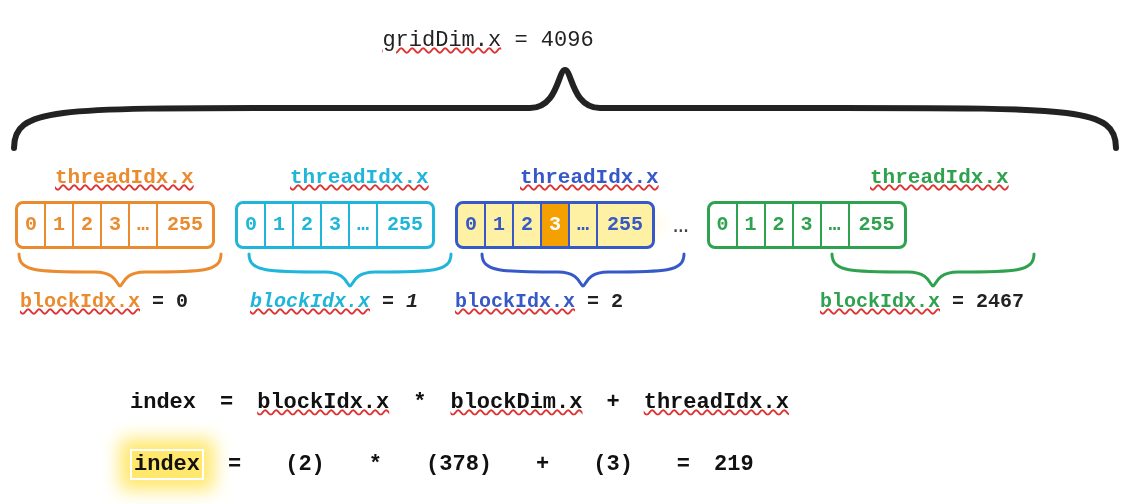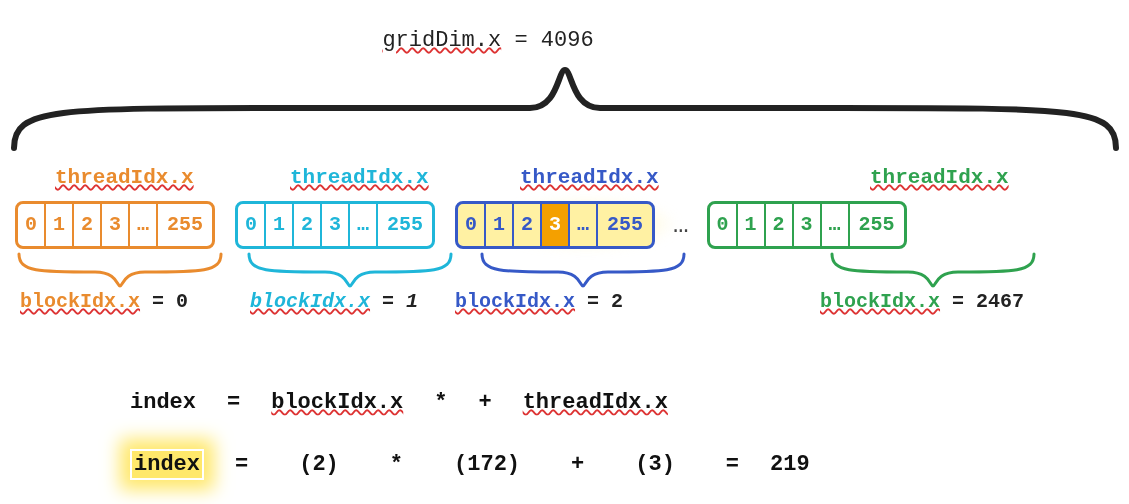--- a/index.html
+++ b/index.html
@@ -133,21 +133,21 @@
     top:378px;
     left:130px;
     font-size:22px;
     font-weight:700;
     color:#111;
   }
   .formula-row{
     display:flex;
     align-items:center;
     height:48px;
-    gap:13px;
+    gap:6px;
   }
   .ftoken{display:inline-block;}
   .pad1{margin-right:18px;}
   .pad2{margin-right:38px;}
 
   .hl-word{
     background:#ffe86b;
     box-shadow:0 0 18px 10px #ffe86b;
     border:2px solid #fff;
     padding:1px 2px;
@@ -250,27 +250,28 @@
   <span class="assign"> = </span>
   <span class="assign">2467</span>
 </div>
 
 <div class="formula">
   <div class="formula-row">
     <span class="ftoken pad1">index</span>
     <span class="ftoken pad1">=</span>
     <span class="ftoken sq-red pad1">blockIdx.x</span>
     <span class="ftoken pad1">*</span>
+    <span class="ftoken sq-red pad1">blockDim.x</span>
     <span class="ftoken pad1">+</span>
     <span class="ftoken sq-red">threadIdx.x</span>
   </div>
   <div class="formula-row" style="margin-top:14px;">
     <span class="ftoken hl-word pad1">index</span>
     <span class="ftoken pad2">=</span>
     <span class="ftoken pad2">(2)</span>
     <span class="ftoken pad2">*</span>
-    <span class="ftoken pad2">(172)</span>
+    <span class="ftoken pad2">(378)</span>
     <span class="ftoken pad2">+</span>
     <span class="ftoken pad2">(3)</span>
     <span class="ftoken pad1">=</span>
     <span class="ftoken">219</span>
   </div>
 </div>
 
 </body></html>

